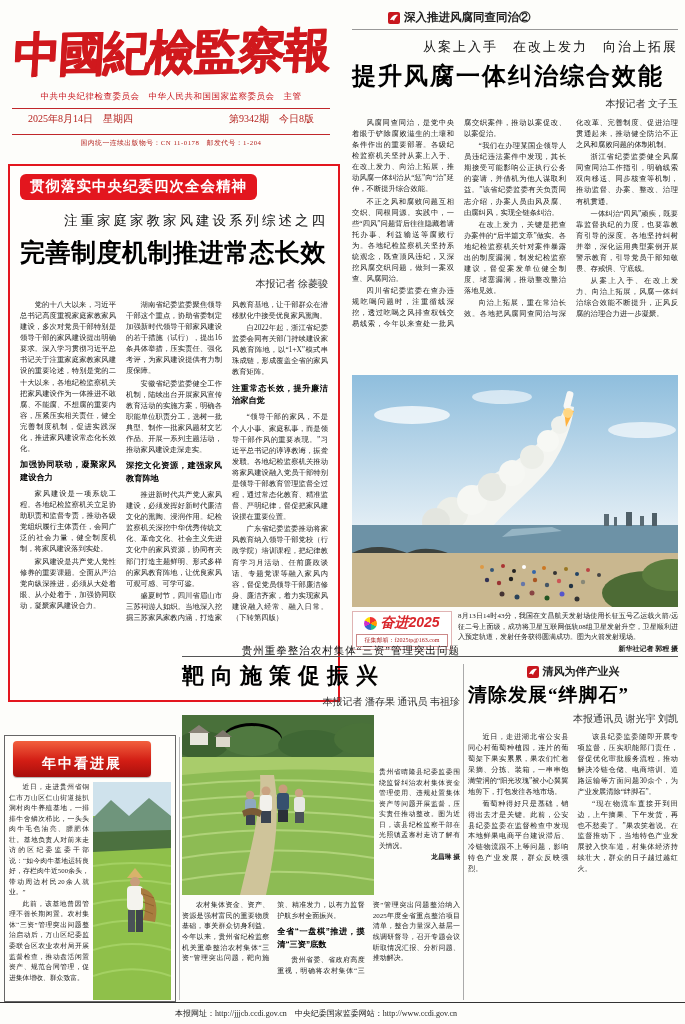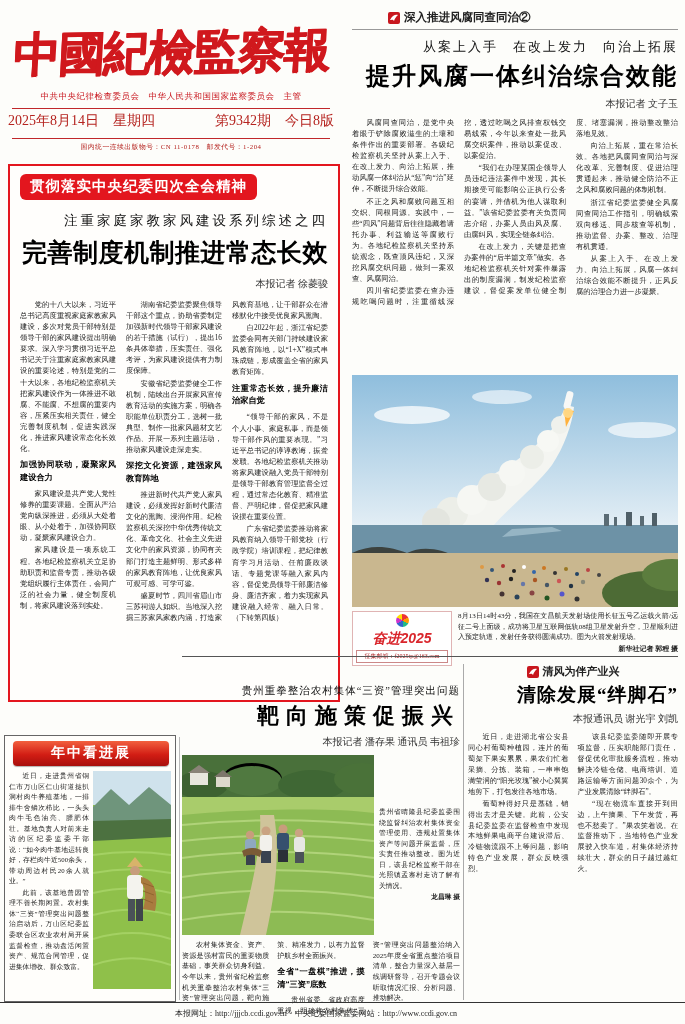--- a/index.html
+++ b/index.html
@@ -6,83 +6,83 @@
   body{width:685px;height:1024px;overflow:hidden;background:#f6f5f0;}
   .page{position:relative;width:685px;height:1024px;background:#fdfdfa;font-family:"Liberation Serif",serif;color:#1a1a1a;}
 
   
   .masthead{position:absolute;left:0;top:6px;width:342px;text-align:center;}
   .mast-title{margin-top:22px;font-size:47px;line-height:1.05;font-weight:900;color:#d0181d;
     letter-spacing:-2px;transform:skewX(-4deg) rotate(-1deg);
     text-shadow:1px 0 #d0181d,0 1px #d0181d;white-space:nowrap;}
   .mast-supervisor{margin-top:14px;font-size:8.5px;color:#c8171e;letter-spacing:.5px;}
   .mast-rule{border:none;border-top:1px solid #c0272b;margin:5px 12px 0;}
-  .mast-daterow{display:flex;justify-content:space-between;padding:3px 8px;font-size:14px;color:#b5231f;}
+  .mast-daterow{display:flex;justify-content:space-between;padding:3px 28px;font-size:10px;color:#b5231f;}
   .mast-pub{font-size:6.8px;color:#b5231f;margin-top:3px;letter-spacing:.5px;}
 
   
   .tagrow{display:flex;align-items:center;gap:4px;font-size:11.5px;font-weight:bold;color:#222;}
   .tag-underline{border-bottom:1px solid #999;padding-bottom:4px;padding-left:36px;}
   .kicker{text-align:right;color:#111;}
-  .headline{text-align:right;color:#000;font-weight:bold;}
+  .headline{text-align:left;color:#000;font-weight:bold;}
   .byline{text-align:right;font-size:10px;color:#333;}
   .bodycols{text-align:justify;font-size:7.3px;line-height:1.52;color:#222;overflow:hidden;}
   .bodycols .bp{margin:0 0 1px;text-indent:2em;}
   .bodycols .bh{font-family:"Liberation Sans",sans-serif;font-size:8.2px;margin:5px 0 4px;text-indent:0;break-inside:avoid;color:#000;}
 
   
   .art-fengfu{position:absolute;left:352px;top:10px;width:326px;}
   .art-fengfu .kicker{margin-top:8px;font-size:13px;letter-spacing:2px;}
   .art-fengfu .headline{margin-top:4px;font-size:24px;letter-spacing:2px;}
   .art-fengfu .byline{margin-top:5px;}
   .art-fengfu .bodycols{margin-top:6px;height:252px;column-count:3;column-gap:10px;}
   .photo-rocket{margin-top:6px;width:326px;height:232px;display:block;background:#bdd7e8;}
   .caption-row{display:flex;gap:6px;margin-top:4px;align-items:flex-start;}
   .badge{width:92px;flex:0 0 92px;border:1px solid #e0b4b4;background:#fff;padding:2px 3px;text-align:center;}
-  .badge-top{display:flex;align-items:center;justify-content:center;gap:3px;flex-direction:column;}
+  .badge-top{display:flex;align-items:center;justify-content:center;gap:3px;}
   .pinwheel{width:13px;height:13px;border-radius:50%;flex:0 0 13px;
     background:conic-gradient(#e33 0 60deg,#f90 60deg 120deg,#2b8 120deg 180deg,#36c 180deg 240deg,#c3c 240deg 300deg,#fd0 300deg 360deg);}
   .badge-title{font-family:"Liberation Sans",sans-serif;font-style:italic;font-weight:bold;font-size:14px;color:#d9262c;white-space:nowrap;}
   .badge-mail{margin-top:2px;border:1px solid #c88;font-size:6px;color:#a22;padding:1px 0;}
   .caption-text{flex:1;font-size:7px;line-height:1.5;text-align:justify;color:#222;}
   .caption-credit{text-align:right;font-size:7px;font-weight:bold;color:#222;margin-top:1px;}
 
   
   .art-jiafeng{position:absolute;left:8px;top:164px;width:332px;height:538px;border:2.5px solid #e3161e;
     box-sizing:border-box;padding:8px 10px;background:#fffefc;}
   .redbanner{display:inline-block;background:#e3161e;color:#fff;font-weight:bold;font-size:14.5px;
     padding:3px 10px 4px;letter-spacing:1px;border-radius:6px;}
   .art-jiafeng .kicker{margin-top:12px;font-size:13.5px;letter-spacing:3px;}
   .art-jiafeng .headline{margin-top:6px;font-size:25px;letter-spacing:.5px;font-family:"Liberation Sans",sans-serif;}
   .art-jiafeng .byline{margin-top:8px;}
   .art-jiafeng .bodycols{margin-top:8px;height:398px;column-count:3;column-gap:10px;}
 
   
-  .art-guizhou{position:absolute;left:182px;top:684px;width:278px;}
+  .art-guizhou{position:absolute;left:182px;top:644px;width:278px;}
   .art-guizhou .kicker{font-size:10.5px;letter-spacing:1px;}
   .art-guizhou .headline{margin-top:3px;font-size:22px;letter-spacing:7px;font-family:Liberation Serif, serif;}
   .art-guizhou .byline{margin-top:4px;}
   .media-row{display:flex;gap:5px;margin-top:6px;}
   .photo-paddy{width:192px;height:180px;flex:0 0 192px;background:#9cc15c;display:block;}
   .side-caption{flex:1;font-size:6.8px;line-height:1.55;text-align:justify;color:#222;padding-top:52px;}
   .side-caption .caption-credit{font-size:6.8px;}
   .art-guizhou .bodycols{margin-top:5px;height:78px;column-count:3;column-gap:8px;font-size:7px;}
 
   
   .art-qingfeng{position:absolute;left:468px;top:664px;width:210px;}
   .art-qingfeng .tagrow{justify-content:center;font-size:11px;}
   .art-qingfeng .headline{margin-top:3px;font-size:19px;letter-spacing:1px;}
   .art-qingfeng .byline{margin-top:4px;}
   .art-qingfeng .bodycols{margin-top:6px;height:268px;column-count:2;column-gap:9px;font-size:7.2px;}
 
   
   .box-progress{position:absolute;left:4px;top:735px;width:172px;height:267px;border:1px solid #666;
     box-sizing:border-box;padding:4px;background:#fffefb;}
-  .ribbon{width:156px;margin:1px 0 5px 4px;text-align:center;color:#fff;font-weight:bold;font-size:14px;
-    padding:3px 0 4px;border-radius:4px;background:linear-gradient(180deg,#f2603e 0%,#d21d14 55%,#a80f0c 100%);
+  .ribbon{width:138px;margin:1px 0 5px 4px;text-align:center;color:#fff;font-weight:bold;font-size:14px;
+    padding:14px 0 4px;border-radius:4px;background:linear-gradient(180deg,#f2603e 0%,#d21d14 55%,#a80f0c 100%);
     box-shadow:0 1px 1px rgba(0,0,0,.3);letter-spacing:2px;}
   .progress-content{display:flex;gap:4px;height:218px;overflow:hidden;}
   .progress-text{flex:1;font-size:6.8px;line-height:1.55;text-align:justify;color:#222;overflow:hidden;}
   .progress-text p{margin:0 0 1px;text-indent:2em;}
   .photo-tall{width:78px;height:218px;flex:0 0 78px;background:#8fc04a;display:block;}
 
   
   .rule-mid{position:absolute;left:182px;top:656px;width:496px;border-top:1px solid #555;}
   .vrule-cd{position:absolute;left:463px;top:664px;height:336px;border-left:1px solid #aaa;}
   .vrule-ec{position:absolute;left:179px;top:737px;height:263px;border-left:1px solid #bbb;}
@@ -120,20 +120,21 @@
     <div class="headline">提升风腐一体纠治综合效能</div>
     <div class="byline">本报记者 文子玉</div>
     <div class="bodycols">
         <p class="bp">风腐同查同治，是党中央着眼于铲除腐败滋生的土壤和条件作出的重要部署。各级纪检监察机关坚持从案上入手、在改上发力、向治上拓展，推动风腐一体纠治从“惩”向“治”延伸，不断提升综合效能。</p>
         <p class="bp">不正之风和腐败问题互相交织、同根同源。实践中，一些“四风”问题背后往往隐藏着请托办事、利益输送等腐败行为。各地纪检监察机关坚持系统观念，既查顶风违纪，又深挖风腐交织问题，做到一案双查、风腐同治。</p>
         <p class="bp">四川省纪委监委在查办违规吃喝问题时，注重循线深挖，透过吃喝之风排查权钱交易线索，今年以来查处一批风腐交织案件，推动以案促改、以案促治。</p>
         <p class="bp">“我们在办理某国企领导人员违纪违法案件中发现，其长期接受可能影响公正执行公务的宴请，并借机为他人谋取利益。”该省纪委监委有关负责同志介绍，办案人员由风及腐、由腐纠风，实现全链条纠治。</p>
         <p class="bp">在改上发力，关键是把查办案件的“后半篇文章”做实。各地纪检监察机关针对案件暴露出的制度漏洞，制发纪检监察建议，督促案发单位健全制度、堵塞漏洞，推动整改整治落地见效。</p>
         <p class="bp">向治上拓展，重在常治长效。各地把风腐同查同治与深化改革、完善制度、促进治理贯通起来，推动健全防治不正之风和腐败问题的体制机制。</p>
         <p class="bp">浙江省纪委监委健全风腐同查同治工作指引，明确线索双向移送、同步核查等机制，推动监督、办案、整改、治理有机贯通。</p>
+        <p class="bp">一体纠治“四风”顽疾，既要靠监督执纪的力度，也要靠教育引导的深度。各地坚持纠树并举，深化运用典型案例开展警示教育，引导党员干部知敬畏、存戒惧、守底线。</p>
         <p class="bp">从案上入手、在改上发力、向治上拓展，风腐一体纠治综合效能不断提升，正风反腐的治理合力进一步凝聚。</p>
       </div>
 
     <svg class="photo-rocket" viewBox="0 0 326 232" preserveAspectRatio="none">
       <defs>
         <linearGradient id="sky" x1="0" y1="0" x2="0" y2="1">
           <stop offset="0" stop-color="#8fbedd"></stop>
             <stop offset="1" stop-color="#e3eef5"></stop>
         </linearGradient>
       </defs>
@@ -218,22 +219,22 @@
   </div>
 
   <div class="art-jiafeng">
     <div class="redbanner">贯彻落实中央纪委四次全会精神</div>
     <div class="kicker">注重家庭家教家风建设系列综述之四</div>
     <div class="headline">完善制度机制推进常态长效</div>
     <div class="byline">本报记者 徐菱骏</div>
     <div class="bodycols">
         <p class="bp">党的十八大以来，习近平总书记高度重视家庭家教家风建设，多次对党员干部特别是领导干部的家风建设提出明确要求。深入学习贯彻习近平总书记关于注重家庭家教家风建设的重要论述，特别是党的二十大以来，各地纪检监察机关把家风建设作为一体推进不敢腐、不能腐、不想腐的重要内容，压紧压实相关责任，健全完善制度机制，促进实践深化，推进家风建设常态化长效化。</p>
         <h4 class="bh">加强协同联动，凝聚家风建设合力</h4>
+        <p class="bp">家风建设是一项系统工程。各地纪检监察机关立足协助职责和监督专责，推动各级党组织履行主体责任，会同广泛的社会力量，健全制度机制，将家风建设落到实处。</p>
         <p class="bp">家风建设是共产党人党性修养的重要课题。全面从严治党向纵深推进，必须从大处着眼、从小处着手，加强协同联动，凝聚家风建设合力。</p>
-        <p class="bp">家风建设是一项系统工程。各地纪检监察机关立足协助职责和监督专责，推动各级党组织履行主体责任，会同广泛的社会力量，健全制度机制，将家风建设落到实处。</p>
         <p class="bp">湖南省纪委监委聚焦领导干部这个重点，协助省委制定加强新时代领导干部家风建设的若干措施（试行），提出16条具体举措，压实责任、强化考评，为家风建设提供有力制度保障。</p>
         <p class="bp">安徽省纪委监委健全工作机制，陆续出台开展家风宣传教育活动的实施方案，明确各职能单位职责分工，选树一批典型、制作一批家风题材文艺作品、开展一系列主题活动，推动家风建设走深走实。</p>
         <h4 class="bh">深挖文化资源，建强家风教育阵地</h4>
         <p class="bp">推进新时代共产党人家风建设，必须发挥好新时代廉洁文化的熏陶、浸润作用。纪检监察机关深挖中华优秀传统文化、革命文化、社会主义先进文化中的家风资源，协同有关部门打造主题鲜明、形式多样的家风教育阵地，让优良家风可观可感、可学可鉴。</p>
         <p class="bp">盛夏时节，四川省眉山市三苏祠游人如织。当地深入挖掘三苏家风家教内涵，打造家风教育基地，让干部群众在潜移默化中接受优良家风熏陶。</p>
         <p class="bp">自2022年起，浙江省纪委监委会同有关部门持续建设家风教育阵地，以“1+X”模式串珠成链，形成覆盖全省的家风教育矩阵。</p>
         <h4 class="bh">注重常态长效，提升廉洁治家自觉</h4>
         <p class="bp">“领导干部的家风，不是个人小事、家庭私事，而是领导干部作风的重要表现。”习近平总书记的谆谆教诲，振聋发聩。各地纪检监察机关推动将家风建设融入党员干部特别是领导干部教育管理监督全过程，通过常态化教育、精准监督、严明纪律，督促把家风建设摆在重要位置。</p>
         <p class="bp">广东省纪委监委推动将家风教育纳入领导干部党校（行政学院）培训课程，把纪律教育学习月活动、任前廉政谈话、专题党课等融入家风内容，督促党员领导干部廉洁修身、廉洁齐家，着力实现家风建设融入经常、融入日常。（下转第四版）</p>
       </div>

